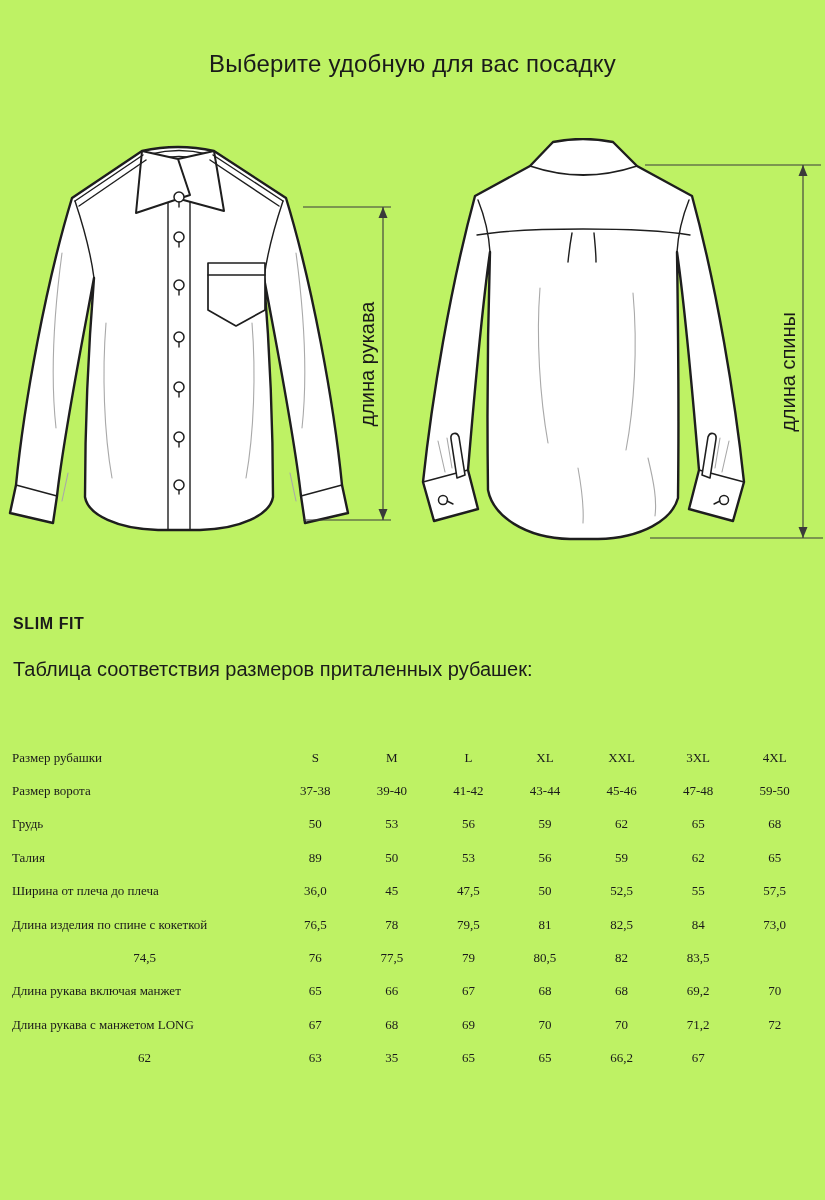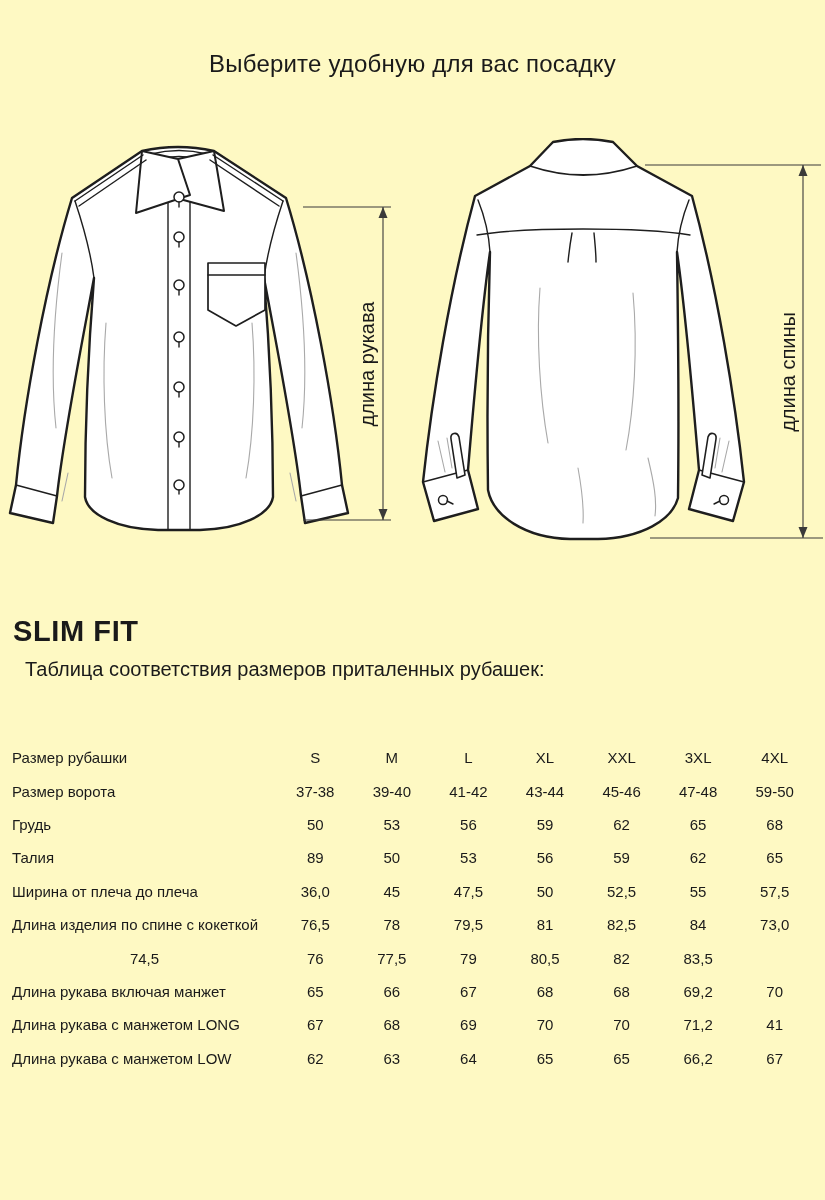--- a/index.html
+++ b/index.html
@@ -1,43 +1,43 @@
 <!DOCTYPE html>
 <html><head>
 <meta charset="utf-8">
 <style>
   html,body{margin:0;padding:0;background:#ffffff;}
   .page{
-    position:relative;width:825px;height:1200px;background:#fef9c3;
+    position:relative;width:825px;height:1200px;background:#bef264;
     font-family:"Liberation Sans",sans-serif;color:#1a1a1a;overflow:hidden;
   }
   .title{
     position:absolute;top:50px;left:0;width:825px;text-align:center;
     font-size:24px;font-weight:400;letter-spacing:0.2px;
   }
   .figure{position:absolute;top:120px;left:0;width:825px;height:455px;}
   .shirt-front-svg{position:absolute;left:8px;top:13px;}
   .shirt-back-svg{position:absolute;left:420px;top:18px;}
   .dims-svg{position:absolute;left:0;top:0;}
   .outline{fill:#ffffff;stroke:#1e1e1e;stroke-width:2.4;stroke-linejoin:round;}
   .seam{fill:none;stroke:#1e1e1e;stroke-width:1.4;stroke-linecap:round;}
   .seam2{fill:none;stroke:#1e1e1e;stroke-width:1.8;stroke-linecap:round;}
   .fold{fill:none;stroke:#a9a9a9;stroke-width:1.1;stroke-linecap:round;}
   .btn{fill:#ffffff;stroke:#1e1e1e;stroke-width:1.5;}
   .dimline{stroke:#3a3a3a;stroke-width:1.1;fill:none;}
   .dimarrow{fill:#3a3a3a;stroke:none;}
   .dimtext{font-family:"Liberation Sans",sans-serif;font-size:20px;fill:#1a1a1a;}
   .heading{
-    position:absolute;top:615px;left:13px;font-size:29px;font-weight:700;letter-spacing:0.6px;
-  }
-  .caption{position:absolute;top:658px;left:13px;font-size:20px;margin-left:12px;}
+    position:absolute;top:615px;left:13px;font-size:16px;font-weight:700;letter-spacing:0.6px;
+  }
+  .caption{position:absolute;top:658px;left:13px;font-size:20px;}
   .size-table{position:absolute;top:741px;left:12px;width:801px;}
   .trow{
     display:grid;grid-template-columns:265px repeat(7,1fr);
-    height:33.4px;align-items:center;font-size:15px;
+    height:33.4px;align-items:center;font-size:13px;font-family:Liberation Serif, serif;
   }
   .tlabel{text-align:left;white-space:nowrap;}
   .tcell{text-align:center;white-space:nowrap;}
 </style>
 </head>
 <body>
 
 <div class="page">
 
   <div class="title">Выберите удобную для вас посадку</div>
@@ -253,27 +253,26 @@
         <div class="tcell">70</div>
       </div>
       <div class="trow">
         <div class="tlabel">Длина рукава с манжетом LONG</div>
         <div class="tcell">67</div>
         <div class="tcell">68</div>
         <div class="tcell">69</div>
         <div class="tcell">70</div>
         <div class="tcell">70</div>
         <div class="tcell">71,2</div>
-        <div class="tcell">41</div>
-      </div>
-      <div class="trow">
-        <div class="tlabel">Длина рукава с манжетом LOW</div>
+        <div class="tcell">72</div>
+      </div>
+      <div class="trow">
         <div class="tcell">62</div>
         <div class="tcell">63</div>
-        <div class="tcell">64</div>
+        <div class="tcell">35</div>
         <div class="tcell">65</div>
         <div class="tcell">65</div>
         <div class="tcell">66,2</div>
         <div class="tcell">67</div>
       </div>
     </div>
 
 </div>
 
 </body></html>

